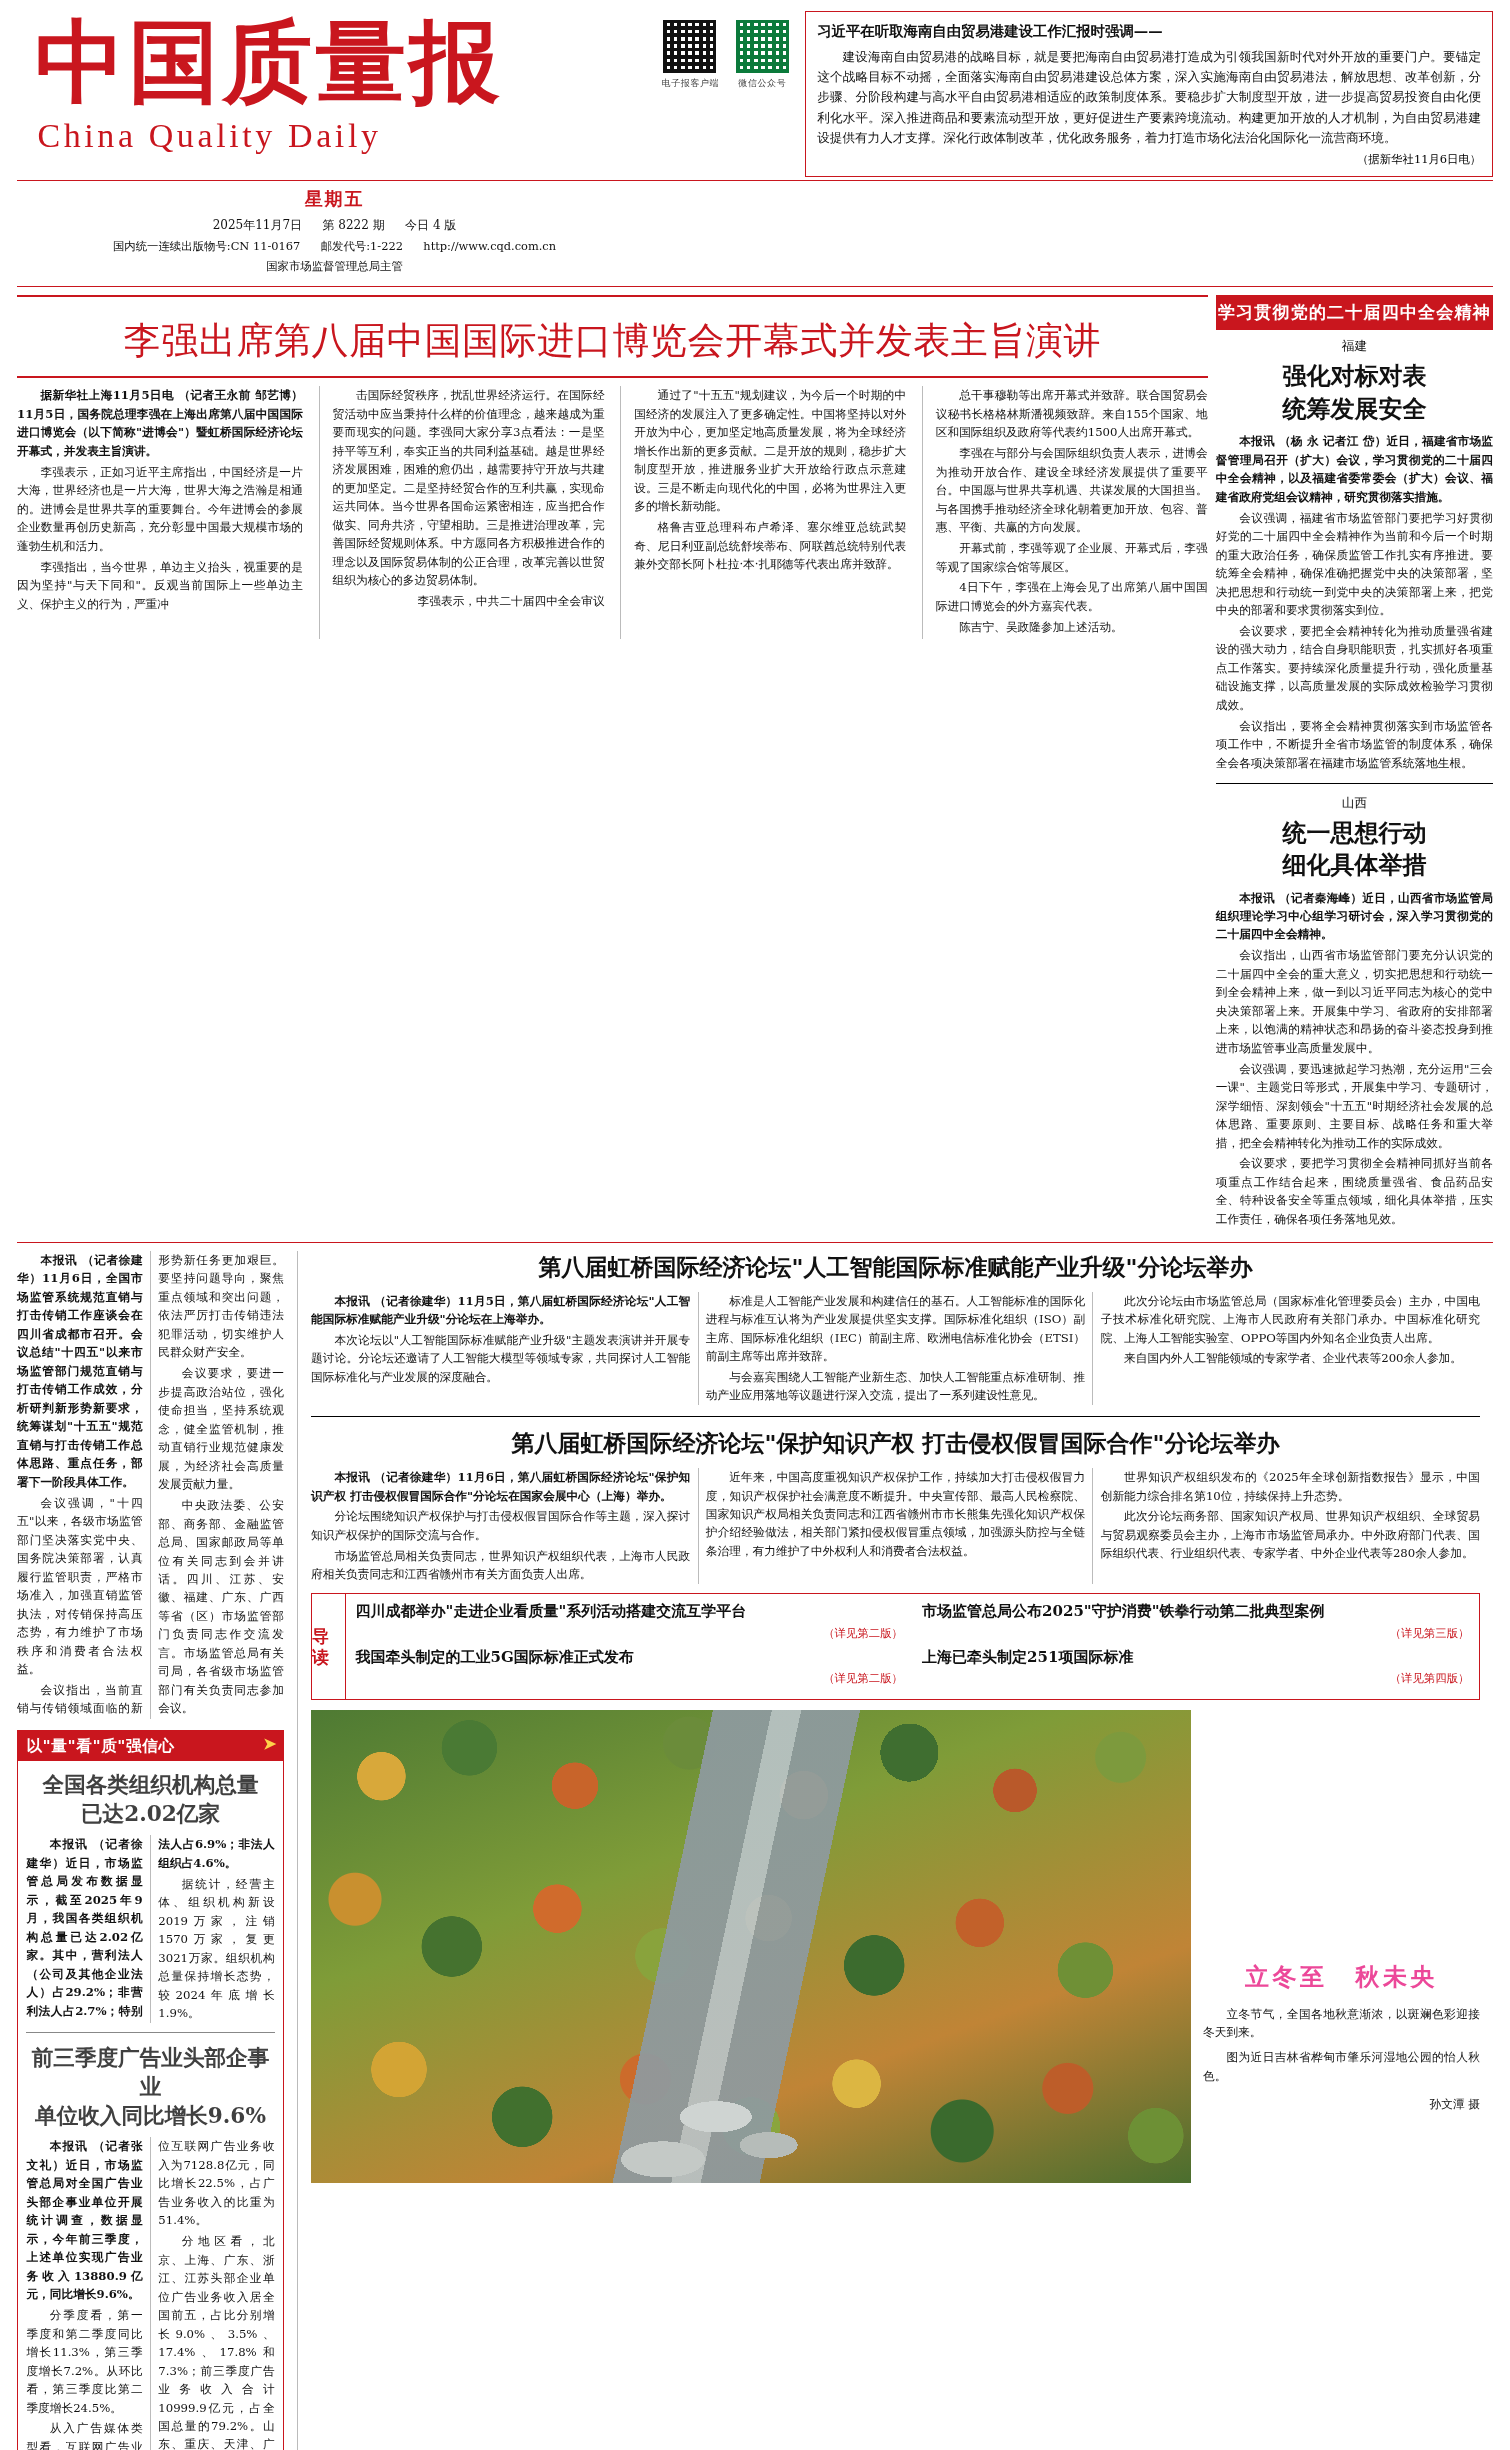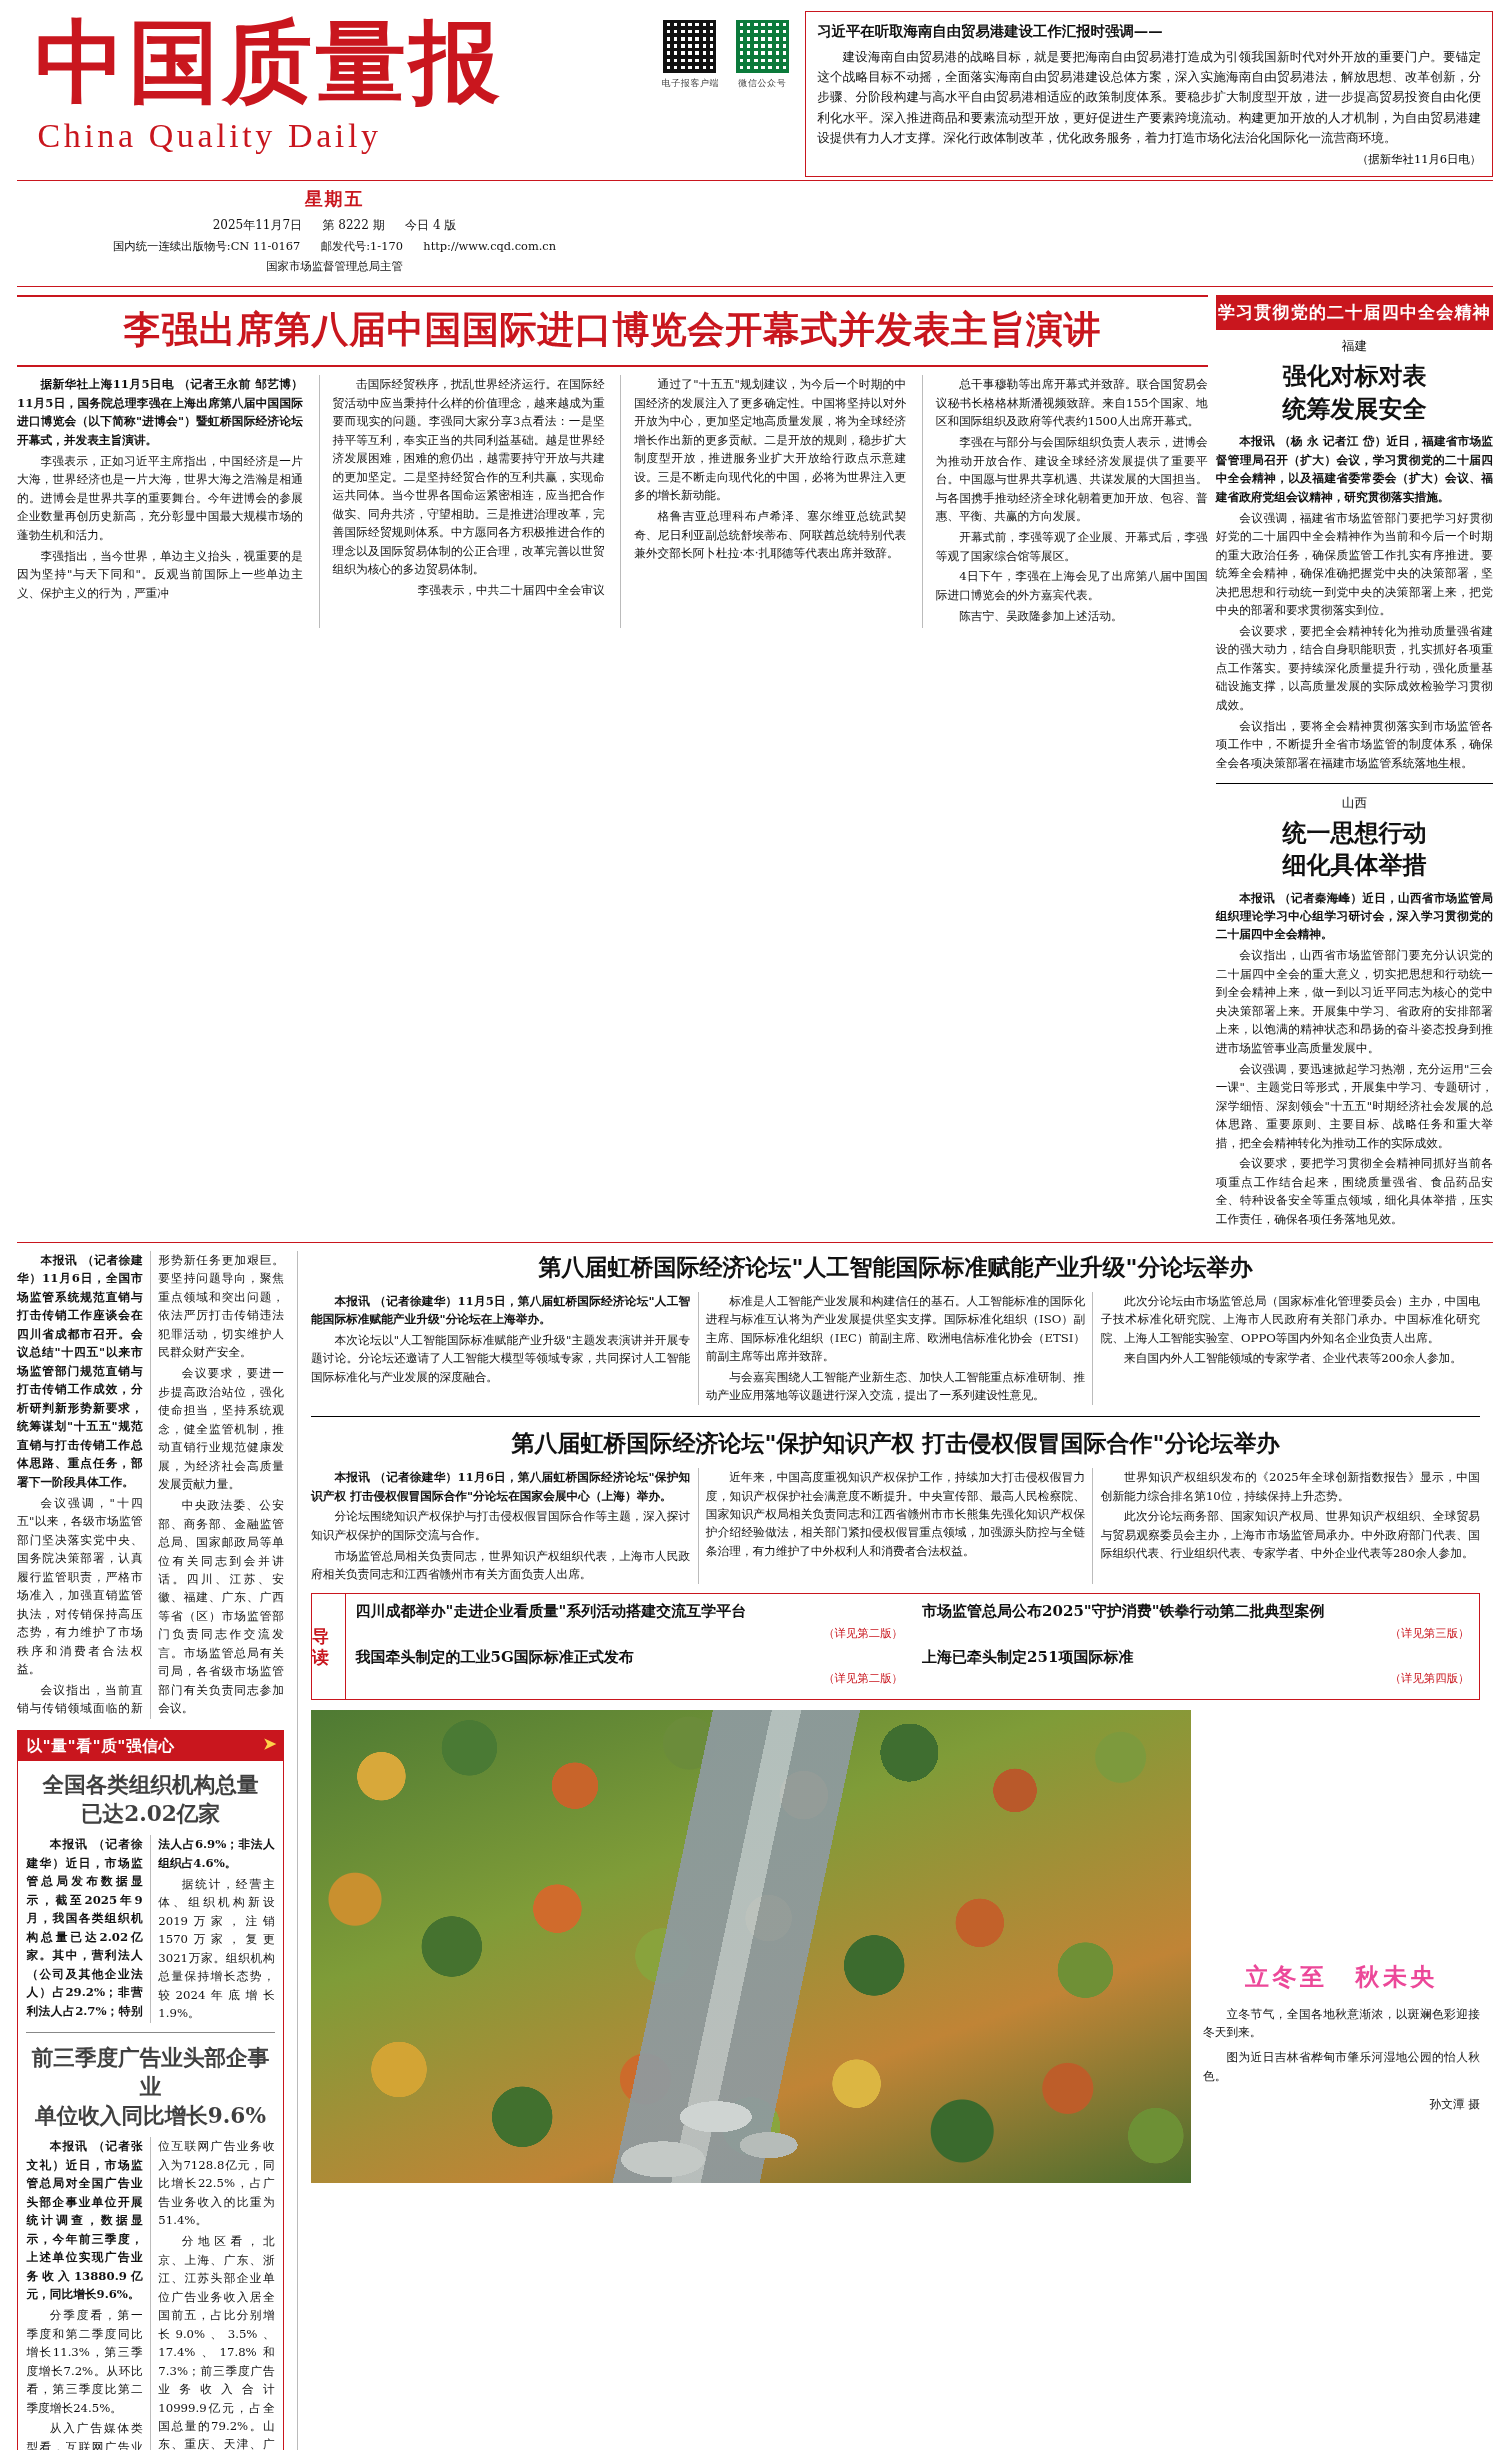--- a/index.html
+++ b/index.html
@@ -141,26 +141,27 @@
     margin-top: 8.4px;
   }
   .headline-main {
     flex: 1;
     border-top: 2.4px solid #c9161e;
     border-bottom: 2.4px solid #c9161e;
     padding: 8.4px 0 9.6px 0;
   }
   .headline {
     font-family: "DejaVu Serif", serif;
-    font-weight: bold;
+    font-weight: normal;
     font-size: 37px;
     color: #c9161e;
     text-align: center;
     letter-spacing: 0.6px;
     white-space: nowrap;
+    margin-top: 11px;
   }
   .right-rail {
     width: 281px;
     margin-left: 8px;
   }
   .rail-banner {
     background: #c9161e;
     color: #fff;
     text-align: center;
     font-family: "DejaVu Serif", serif;
@@ -439,21 +440,21 @@
   <div class="datestrip">
     <div class="ds-left">
       <div class="ds-week">星期五</div>
       <div class="ds-row">
         <span>2025年11月7日</span>
         <span>第 8222 期</span>
         <span>今日 4 版</span>
       </div>
       <div class="ds-row ds-row2">
         <span>国内统一连续出版物号:CN 11-0167</span>
-        <span>邮发代号:1-170</span>
+        <span>邮发代号:1-222</span>
         <span>http://www.cqd.com.cn</span>
       </div>
       <div class="ds-row ds-row3">
         <span>国家市场监督管理总局主管</span>
       </div>
     </div>
     <div class="ds-right"></div>
   </div>
 
   <div class="headline-wrap">

